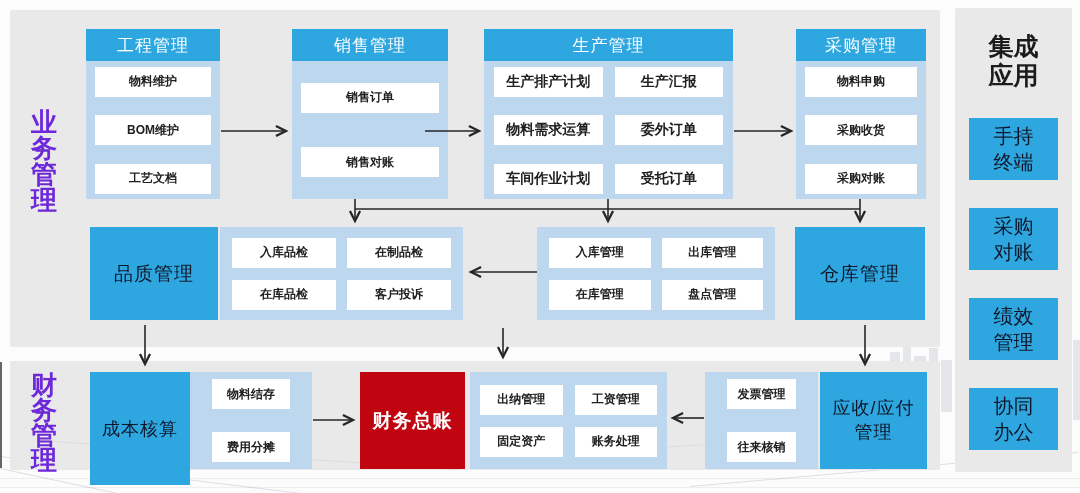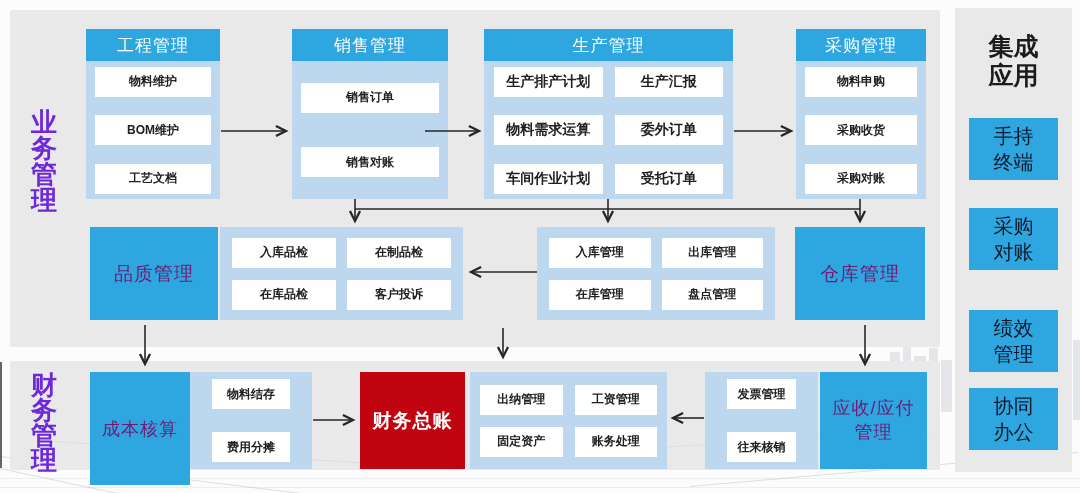--- a/index.html
+++ b/index.html
@@ -18,21 +18,21 @@
   .col1{grid-template-columns:1fr;}
   .cols2{grid-template-columns:1fr 1fr;column-gap:12px;padding:0 10px;}
   .g22{display:grid;grid-template-columns:1fr 1fr;row-gap:12px;column-gap:11px;
        align-content:center;padding:4px 12px;height:100%;box-sizing:border-box;}
   .colb{display:grid;grid-template-columns:1fr;row-gap:23px;align-content:center;
         padding:0 22px;height:100%;box-sizing:border-box;}
   .wbox{background:#fff;height:30px;display:flex;align-items:center;justify-content:center;
         font-size:12px;font-weight:600;color:#202020;white-space:nowrap;}
   .wbox.small{font-size:14px;}
   
-  .bb{position:absolute;background:#2ea7e0;color:#701a75;display:flex;align-items:center;
+  .bb{position:absolute;background:#2ea7e0;color:#0f172a;display:flex;align-items:center;
       justify-content:center;font-size:19px;letter-spacing:1px;text-align:center;}
   .redbox{position:absolute;background:#c00410;color:#ffffff;display:flex;align-items:center;
       justify-content:center;font-size:19px;font-weight:bold;letter-spacing:1px;}
   .wrapspan{display:block;width:94px;word-break:break-all;line-height:1.3;}
   
   .side-title{position:absolute;left:955px;top:32px;width:117px;display:flex;justify-content:center;
       font-size:25px;font-weight:bold;color:#1b1b1b;}
   .side-title span{display:block;width:54px;word-break:break-all;line-height:1.15;text-align:center;}
   .app{position:absolute;left:969px;width:89px;height:62px;background:#2ea7e0;color:#0f172a;
       display:flex;align-items:center;justify-content:center;}
@@ -159,21 +159,21 @@
 
   <div class="side-title">
     <span>集成应用</span>
   </div>
   <div class="app" style="top:118px">
     <span>手持终端</span>
   </div>
   <div class="app" style="top:208px">
     <span>采购对账</span>
   </div>
-  <div class="app" style="top:310px">
+  <div class="app" style="top:298px">
     <span>绩效管理</span>
   </div>
   <div class="app" style="top:388px">
     <span>协同办公</span>
   </div>
 
   <svg class="arrows" width="1080" height="493" viewBox="0 0 1080 493">
     <defs>
       <marker id="ah" viewBox="0 0 10 10" refX="8" refY="5" markerWidth="9" markerHeight="9" orient="auto">
         <path d="M1,1.5 L8,5 L1,8.5" fill="none" stroke="#262626" stroke-width="1.6"></path>

